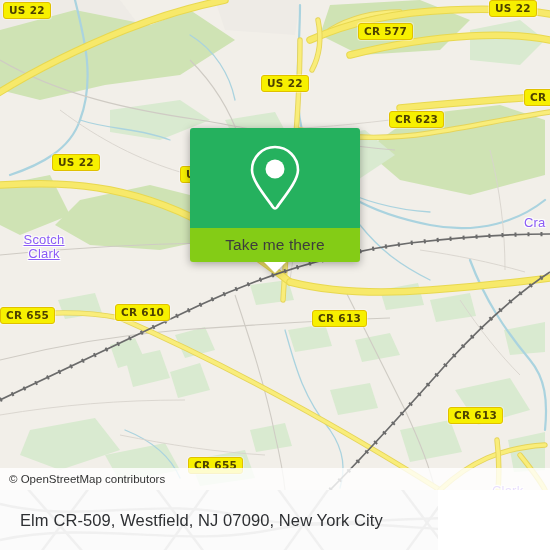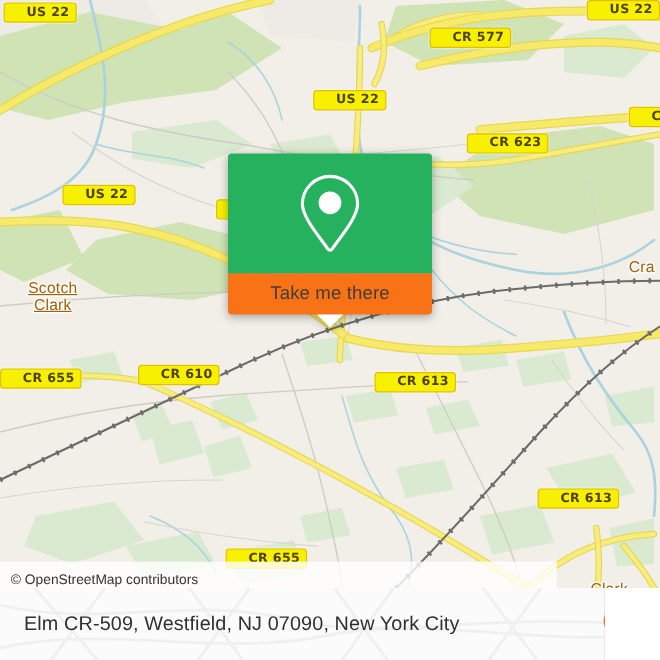--- a/index.html
+++ b/index.html
@@ -5,50 +5,50 @@
   html,body{margin:0;padding:0;background:#fff;}
   body{width:550px;height:550px;overflow:hidden;font-family:"Liberation Sans",sans-serif;}
   .screen{position:relative;width:550px;height:550px;overflow:hidden;}
 
   
   .map{position:absolute;left:0;top:0;width:550px;height:490px;overflow:hidden;
        background:#f2efe9;}
   .map-canvas{position:absolute;left:0;top:0;width:550px;height:490px;}
 
   
-  .place{position:absolute;color:#a16207;font-size:13px;line-height:14px;
+  .place{position:absolute;color:#8b5cf6;font-size:13px;line-height:14px;
          text-align:center;letter-spacing:.2px;
          text-shadow:1px 1px 1px #fff,-1px 1px 1px #fff,1px -1px 1px #fff,-1px -1px 1px #fff;}
 
   
   .shield{position:absolute;background:#f7f000;border:1.6px solid #e0c000;
           border-radius:3px;color:#4d4100;font-size:10.5px;font-weight:bold;
-          letter-spacing:.3px;padding:1px 5px 2px 18px;white-space:nowrap;
+          letter-spacing:.3px;padding:1px 5px 2px 5px;white-space:nowrap;
           font-family:"DejaVu Sans",sans-serif;box-shadow:0 0 0 1px rgba(255,255,255,.35);}
 
   
-  .attrib{position:absolute;left:0;bottom:0;width:464px;height:22px;
-          background:rgba(255,255,255,.80);display:flex;align-items:flex-end;}
+  .attrib{position:absolute;left:0;bottom:0;width:550px;height:22px;
+          background:rgba(255,255,255,.80);display:flex;align-items:center;}
   .attrib span{font-size:11.5px;color:#333;padding-left:9px;}
 
   
   .card{position:absolute;left:190px;top:128px;width:170px;
         filter:drop-shadow(0 2px 4px rgba(0,0,0,.32));}
   .card-top{height:100px;background:#25b15e;border-radius:3px 3px 0 0;
             display:flex;align-items:center;justify-content:center;}
-  .card-bottom{height:34px;background:#f97316;border-radius:0 0 3px 3px;
+  .card-bottom{height:34px;background:#84cc16;border-radius:0 0 3px 3px;
                display:flex;align-items:center;justify-content:center;position:relative;}
   .card-bottom .label{font-size:15.5px;color:#3d3d3d;letter-spacing:.1px;}
   .card-tail{position:absolute;left:50%;top:100%;margin-left:-11px;width:0;height:0;
              border-left:11px solid transparent;border-right:11px solid transparent;
              border-top:11px solid #fff;}
   .pin-svg{display:block;}
 
   
-  .footer{position:absolute;left:0;top:490px;width:504px;height:60px;
+  .footer{position:absolute;left:0;top:490px;width:438px;height:60px;
           background:#ec4899;overflow:hidden;}
   .footer-wm{position:absolute;left:0;top:0;width:550px;height:60px;opacity:1;}
   .footer-row{position:relative;width:550px;height:60px;display:flex;
               align-items:center;justify-content:space-between;
               padding:0 14px 0 20px;box-sizing:border-box;}
   .addr{font-size:16.5px;color:#2e3033;letter-spacing:.1px;white-space:nowrap;}
   .brand{display:flex;align-items:center;gap:2px;}
   .brand-word{font-size:30px;font-weight:bold;color:#20252b;letter-spacing:-0.6px;
               line-height:30px;font-family:"DejaVu Sans",sans-serif;}
 </style>

